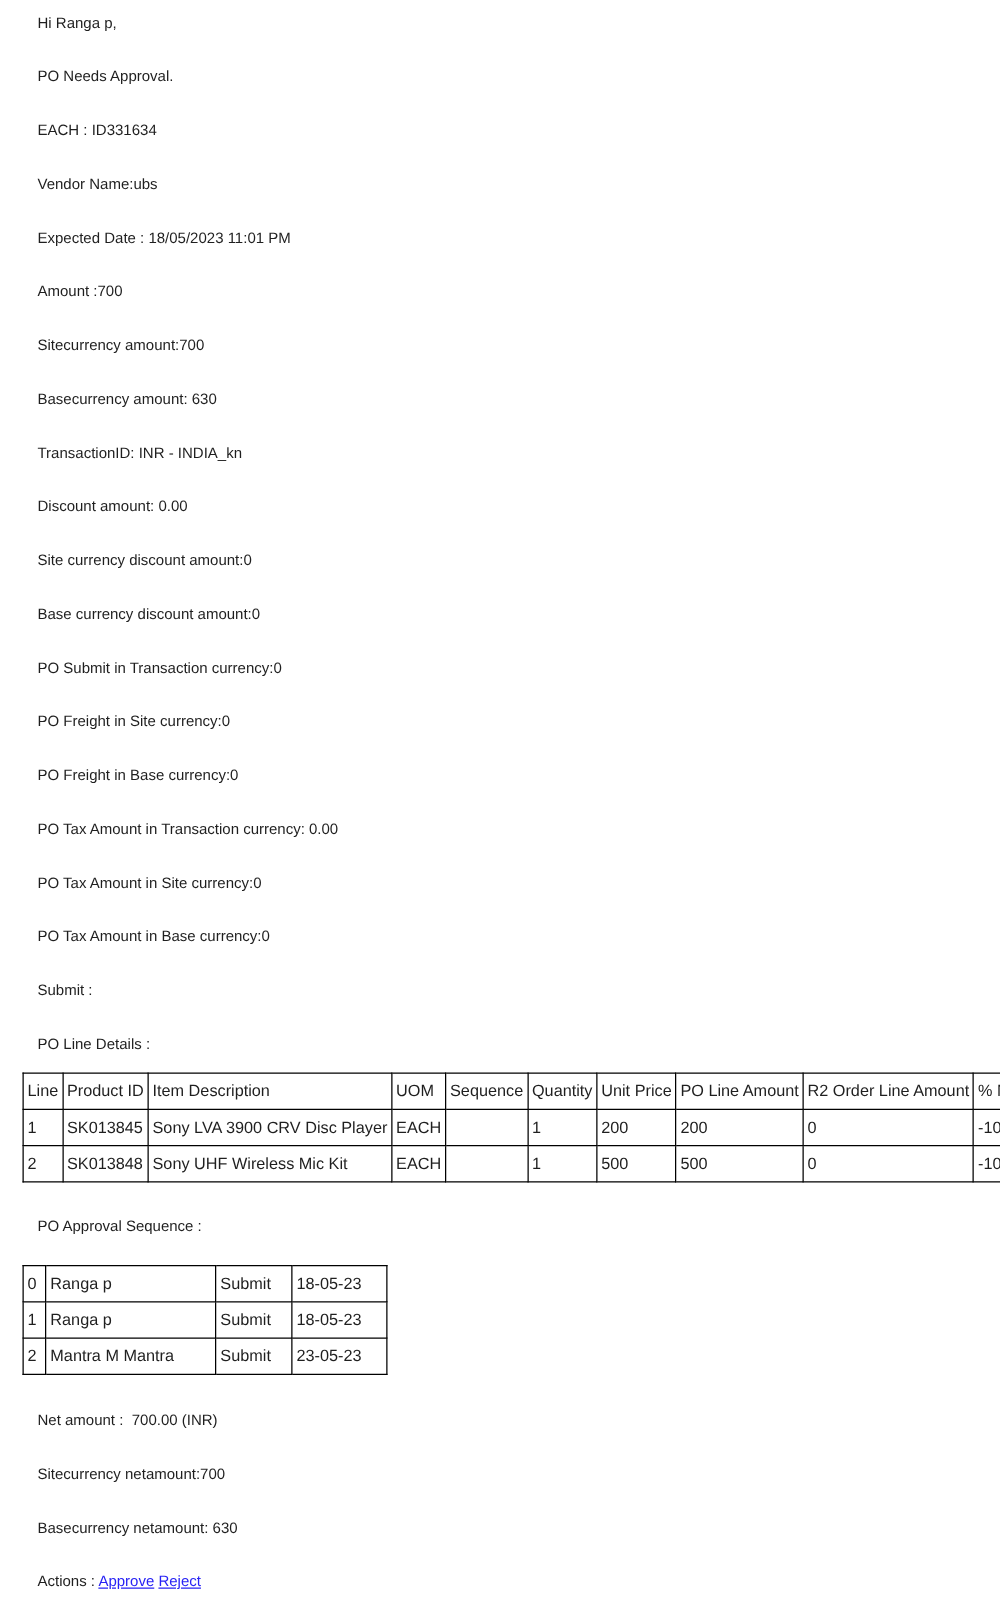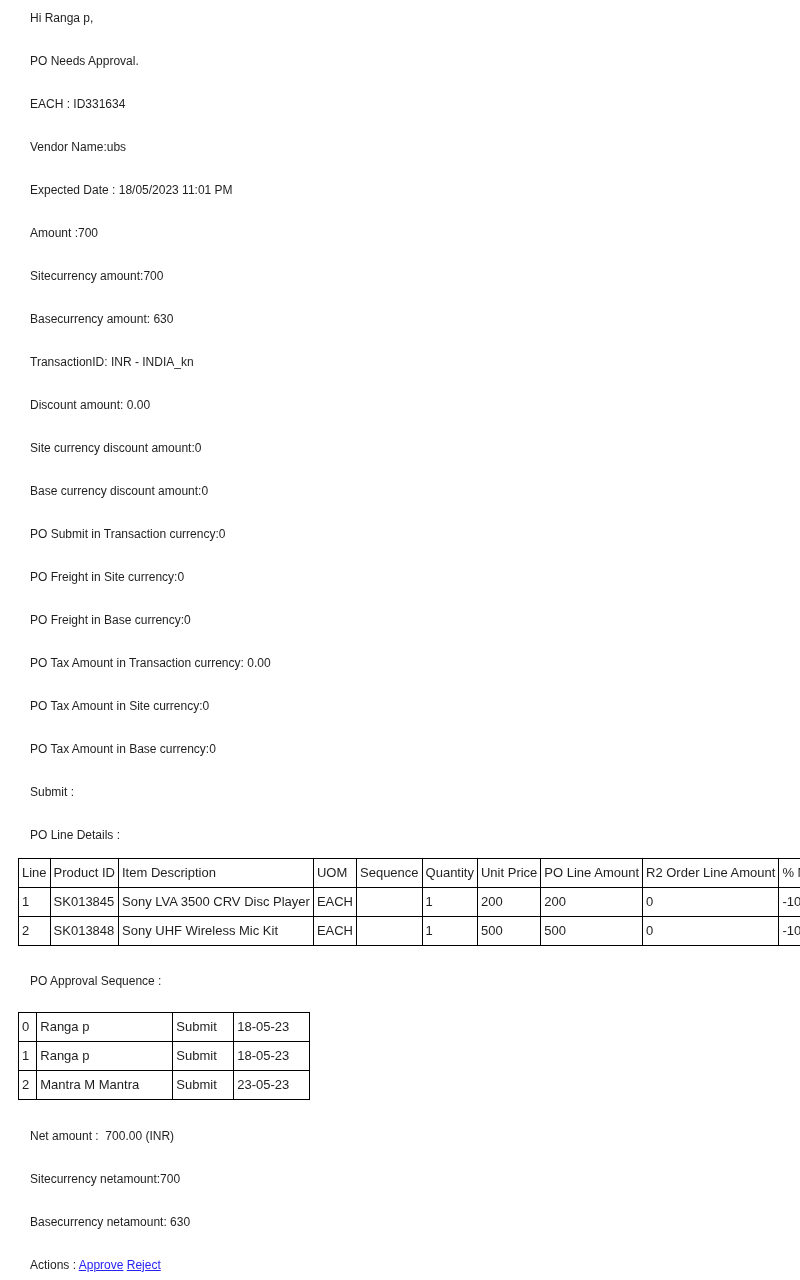--- a/index.html
+++ b/index.html
@@ -92,21 +92,21 @@
       <th style="width:56px">Sequence</th>
       <th style="width:55px">Quantity</th>
       <th style="width:57px">Unit Price</th>
       <th style="width:95px">PO Line Amount</th>
       <th style="width:128px">R2 Order Line Amount</th>
       <th style="width:69px">% Mark Up</th>
     </tr>
     <tr>
       <td>1</td>
       <td>SK013845</td>
-      <td>Sony LVA 3500 CRV Disc Player</td>
+      <td>Sony LVA 3900 CRV Disc Player</td>
       <td>EACH</td>
       <td></td>
       <td>1</td>
       <td>200</td>
       <td>200</td>
       <td>0</td>
       <td>-100</td>
     </tr>
     <tr>
       <td>2</td>

